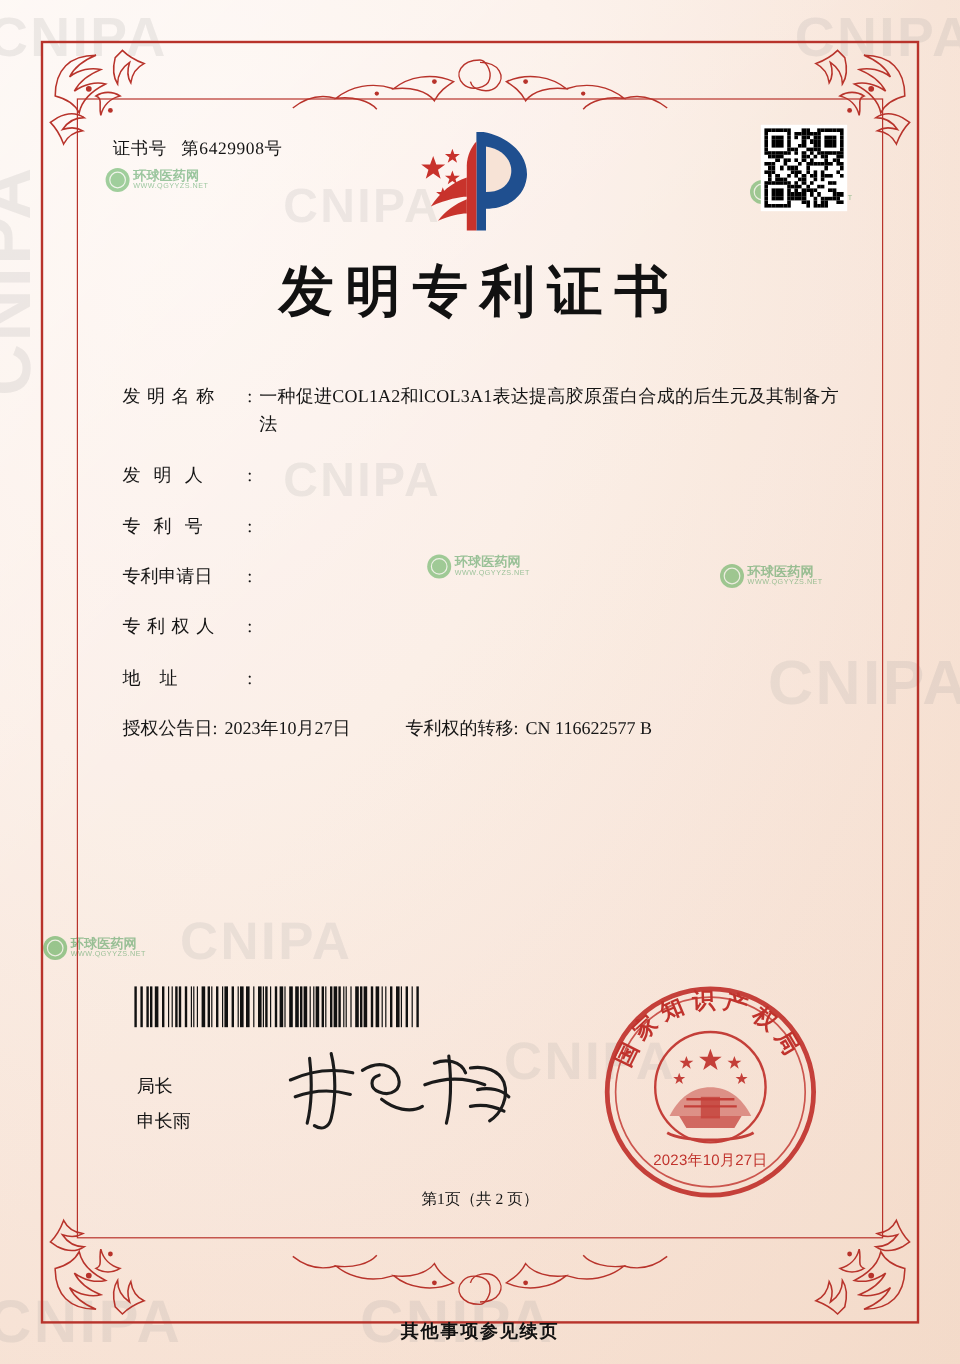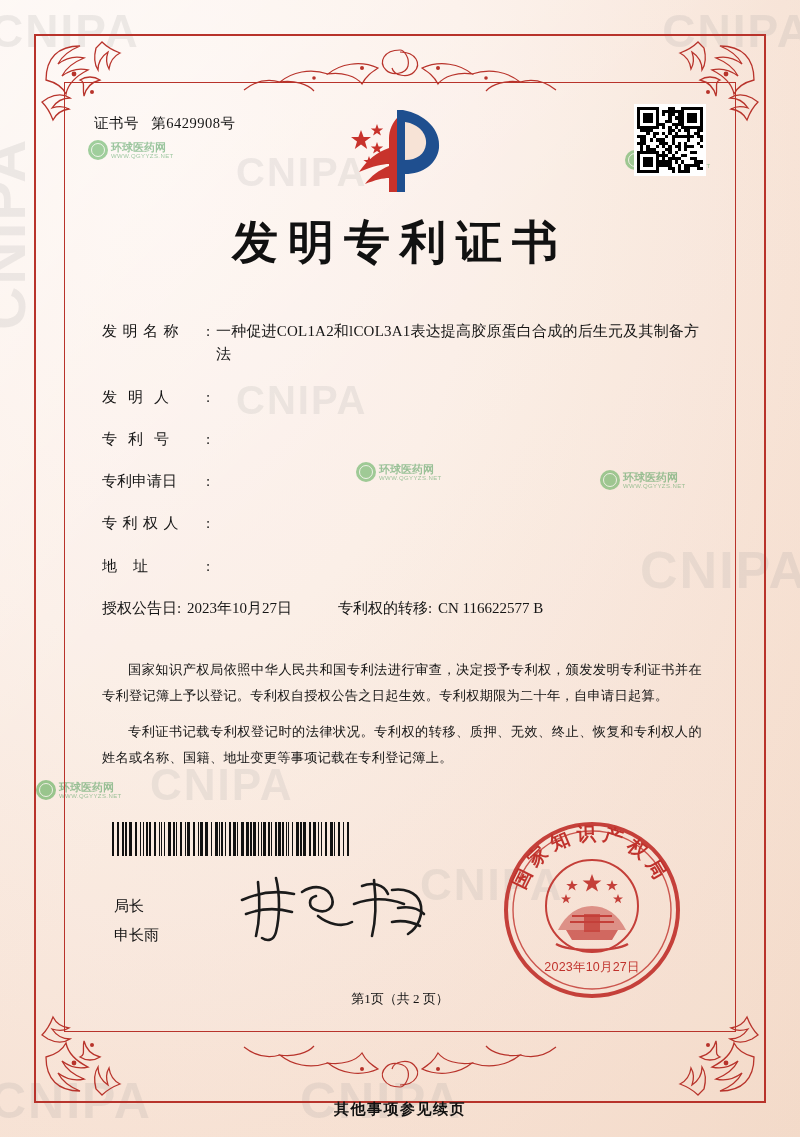--- a/index.html
+++ b/index.html
@@ -937,24 +937,20 @@
           <span>2023年10月27日</span>
         </span>
         <span class="fhalf second">
           <span class="flabel2">专利权的转移</span>
           <span style="width:10px; display:inline-block;">:</span>
           <span>CN 116622577 B</span>
         </span>
       </div>
     </div>
 
-    <div class="paras">
-      <p>国家知识产权局依照中华人民共和国专利法进行审查，决定授予专利权，颁发发明专利证书并在专利登记簿上予以登记。专利权自授权公告之日起生效。专利权期限为二十年，自申请日起算。</p>
-      <p>专利证书记载专利权登记时的法律状况。专利权的转移、质押、无效、终止、恢复和专利权人的姓名或名称、国籍、地址变更等事项记载在专利登记簿上。</p>
-    </div>
 
     <div class="barcode" id="barcode">
         <i style="width: 2px; margin-right: 3px;"></i>
         <i style="width: 2px; margin-right: 3px;"></i>
         <i style="width: 2px; margin-right: 1px;"></i>
         <i style="width: 2px; margin-right: 2px;"></i>
         <i style="width: 3px; margin-right: 3px;"></i>
         <i style="width: 2px; margin-right: 3px;"></i>
         <i style="width: 1px; margin-right: 2px;"></i>
         <i style="width: 1px; margin-right: 2px;"></i>

